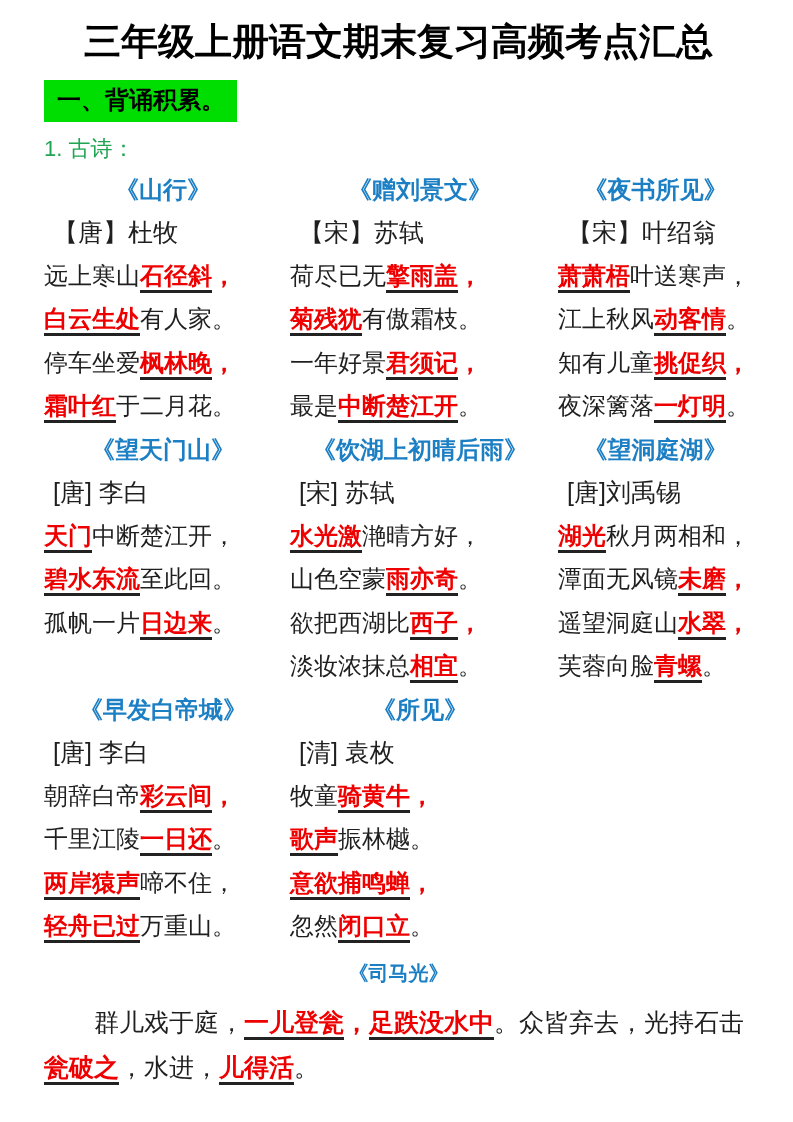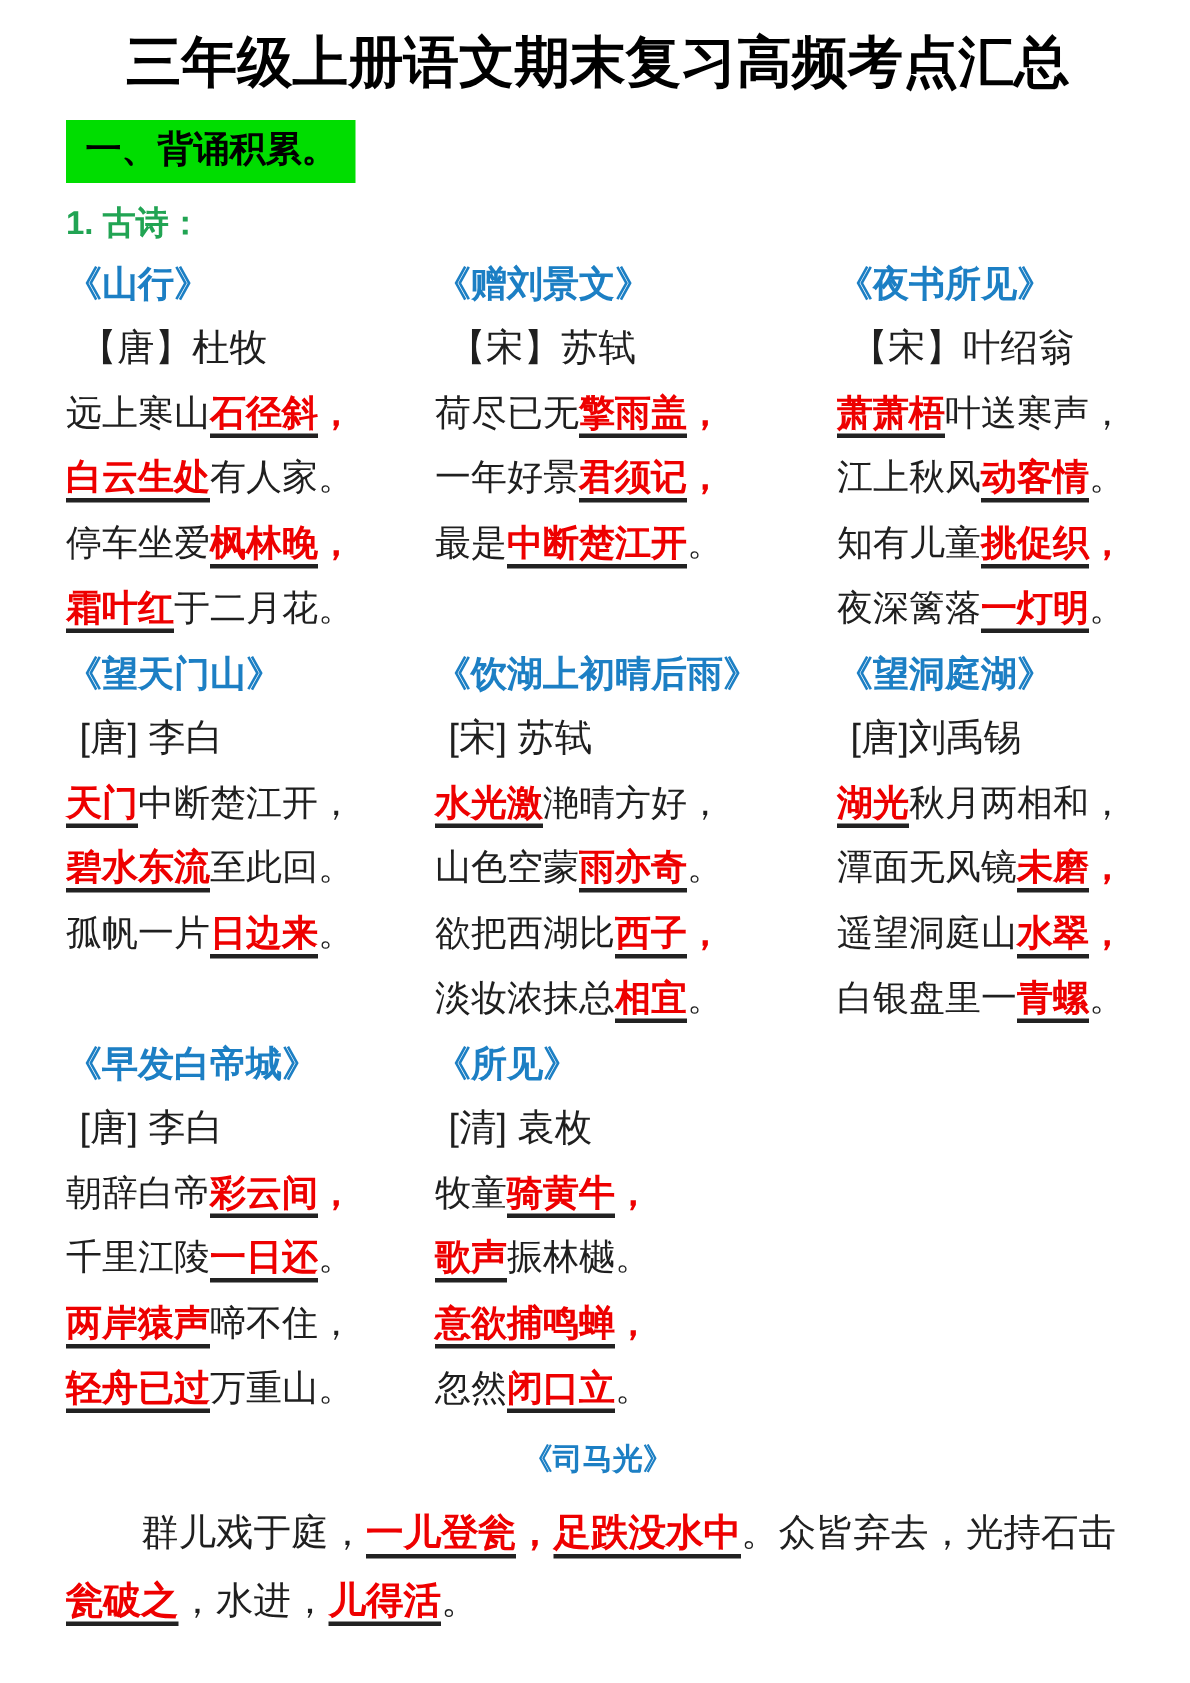--- a/index.html
+++ b/index.html
@@ -21,30 +21,30 @@
     font-size:37px;font-weight:800;color:#000;text-align:center;
     margin:6px 0 16px;letter-spacing:0px;line-height:1.2;
   }
   .section-row{margin:0 0 6px;}
   .section-header{
     display:inline-block;background:var(--green-bg);color:#000;
     font-weight:800;font-size:24px;line-height:1.1;
     padding:7px 12px 8px 13px;
   }
   .subsection{
-    color:var(--green-text);font-weight:700;font-size:22px;
+    color:var(--green-text);font-weight:400;font-size:22px;
     margin:12px 0 4px;
   }
   .poems-grid{
     display:grid;grid-template-columns:238px 260px 1fr;
     column-gap:8px;margin-top:2px;
   }
   .poem-card{}
   .poem-title{
-    color:var(--blue);font-weight:700;font-size:24px;text-align:left;
+    color:var(--blue);font-weight:700;font-size:24px;text-align:center;
     line-height:43px;white-space:nowrap;
   }
   .poem-author{
     font-size:25px;line-height:43px;padding-left:9px;color:var(--ink);
     white-space:nowrap;
   }
   .poem-line{
     font-size:24px;line-height:43.5px;white-space:nowrap;color:var(--ink);
   }
   .k-plain{color:var(--ink);}
@@ -83,20 +83,21 @@
         <div class="poem-author">【唐】杜牧</div>
         <div class="poem-line"><span class="k-plain">远上寒山</span><span class="k-key">石径斜</span><span class="k-key-punct">，</span></div>
         <div class="poem-line"><span class="k-key">白云生处</span><span class="k-plain">有人家。</span></div>
         <div class="poem-line"><span class="k-plain">停车坐爱</span><span class="k-key">枫林晚</span><span class="k-key-punct">，</span></div>
         <div class="poem-line"><span class="k-key">霜叶红</span><span class="k-plain">于二月花。</span></div>
       </div>
       <div class="poem-card">
         <div class="poem-title">《赠刘景文》</div>
         <div class="poem-author">【宋】苏轼</div>
         <div class="poem-line"><span class="k-plain">荷尽已无</span><span class="k-key">擎雨盖</span><span class="k-key-punct">，</span></div>
+        <div class="poem-line"><span class="k-key">菊残犹</span><span class="k-plain">有傲霜枝。</span></div>
         <div class="poem-line"><span class="k-plain">一年好景</span><span class="k-key">君须记</span><span class="k-key-punct">，</span></div>
         <div class="poem-line"><span class="k-plain">最是</span><span class="k-key">中断楚江开</span><span class="k-plain">。</span></div>
       </div>
       <div class="poem-card">
         <div class="poem-title">《夜书所见》</div>
         <div class="poem-author">【宋】叶绍翁</div>
         <div class="poem-line"><span class="k-key">萧萧梧</span><span class="k-plain">叶送寒声，</span></div>
         <div class="poem-line"><span class="k-plain">江上秋风</span><span class="k-key">动客情</span><span class="k-plain">。</span></div>
         <div class="poem-line"><span class="k-plain">知有儿童</span><span class="k-key">挑促织</span><span class="k-key-punct">，</span></div>
         <div class="poem-line"><span class="k-plain">夜深篱落</span><span class="k-key">一灯明</span><span class="k-plain">。</span></div>
@@ -115,21 +116,21 @@
         <div class="poem-line"><span class="k-plain">山色空蒙</span><span class="k-key">雨亦奇</span><span class="k-plain">。</span></div>
         <div class="poem-line"><span class="k-plain">欲把西湖比</span><span class="k-key">西子</span><span class="k-key-punct">，</span></div>
         <div class="poem-line"><span class="k-plain">淡妆浓抹总</span><span class="k-key">相宜</span><span class="k-plain">。</span></div>
       </div>
       <div class="poem-card">
         <div class="poem-title">《望洞庭湖》</div>
         <div class="poem-author">[唐]刘禹锡</div>
         <div class="poem-line"><span class="k-key">湖光</span><span class="k-plain">秋月两相和，</span></div>
         <div class="poem-line"><span class="k-plain">潭面无风镜</span><span class="k-key">未磨</span><span class="k-key-punct">，</span></div>
         <div class="poem-line"><span class="k-plain">遥望洞庭山</span><span class="k-key">水翠</span><span class="k-key-punct">，</span></div>
-        <div class="poem-line"><span class="k-plain">白银盘里一</span><span class="k-key">青螺</span><span class="k-plain">。</span></div>
+        <div class="poem-line"><span class="k-plain">芙蓉向脸</span><span class="k-key">青螺</span><span class="k-plain">。</span></div>
       </div>
       <div class="poem-card">
         <div class="poem-title">《早发白帝城》</div>
         <div class="poem-author">[唐] 李白</div>
         <div class="poem-line"><span class="k-plain">朝辞白帝</span><span class="k-key">彩云间</span><span class="k-key-punct">，</span></div>
         <div class="poem-line"><span class="k-plain">千里江陵</span><span class="k-key">一日还</span><span class="k-plain">。</span></div>
         <div class="poem-line"><span class="k-key">两岸猿声</span><span class="k-plain">啼不住，</span></div>
         <div class="poem-line"><span class="k-key">轻舟已过</span><span class="k-plain">万重山。</span></div>
       </div>
       <div class="poem-card">

